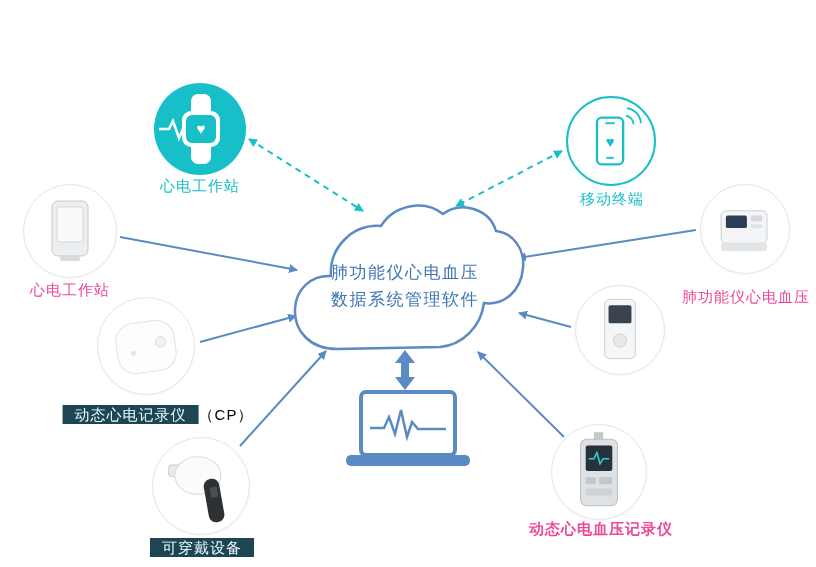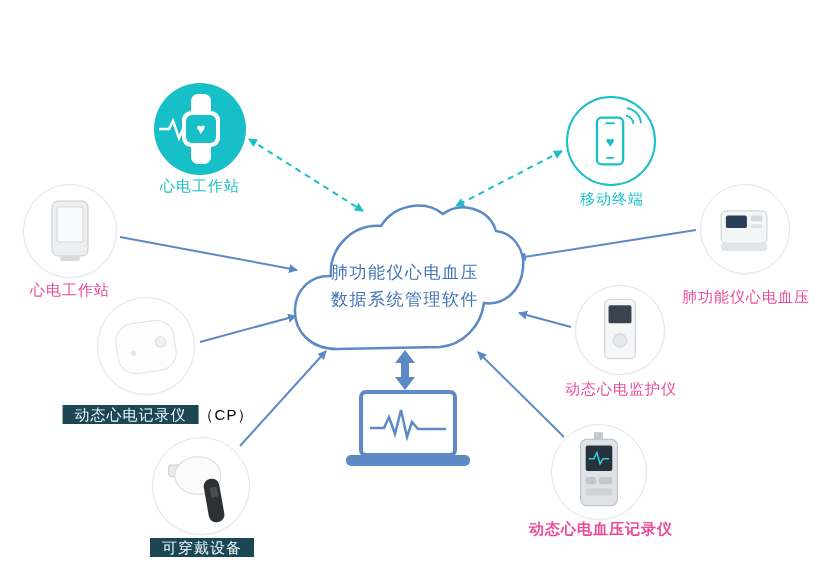--- a/index.html
+++ b/index.html
@@ -148,21 +148,20 @@
   </div>
   <div class="label navy" style="left:746px; top:288px;">肺功能仪心电血压</div>
 
   <div class="node device" style="left:575px; top:285px; width:90px; height:90px;">
     <svg width="86" height="86" viewBox="0 0 90 90">
       <rect x="29" y="13" width="32" height="62" rx="5" fill="#f5f6f7" stroke="#c9ccd0"></rect>
       <rect x="33" y="19" width="24" height="19" rx="2" fill="#3a4450"></rect>
       <circle cx="45" cy="56" r="7" fill="#e6e8ea" stroke="#cfd3d6"></circle>
     </svg>
   </div>
-  <div class="label navy" style="left:621px; top:380px;">动态心电监护仪</div>
 
   <div class="node device" style="left:551px; top:424px; width:96px; height:96px;">
     <svg width="92" height="92" viewBox="0 0 90 90">
       <rect x="40" y="6" width="9" height="9" fill="#c4c9cd"></rect>
       <rect x="27" y="13" width="36" height="65" rx="6" fill="#dfe2e5" stroke="#b9bec3"></rect>
       <rect x="32" y="19" width="26" height="25" rx="2" fill="#27313c"></rect>
       <polyline points="35,32 40,32 43,26 46,37 49,32 55,32" fill="none" stroke="#2fd0d6" stroke-width="1.5"></polyline>
       <rect x="32" y="50" width="10" height="7" rx="2" fill="#c2c7cb"></rect>
       <rect x="45" y="50" width="13" height="7" rx="2" fill="#c2c7cb"></rect>
       <rect x="32" y="61" width="26" height="7" rx="2" fill="#cfd3d6"></rect>

